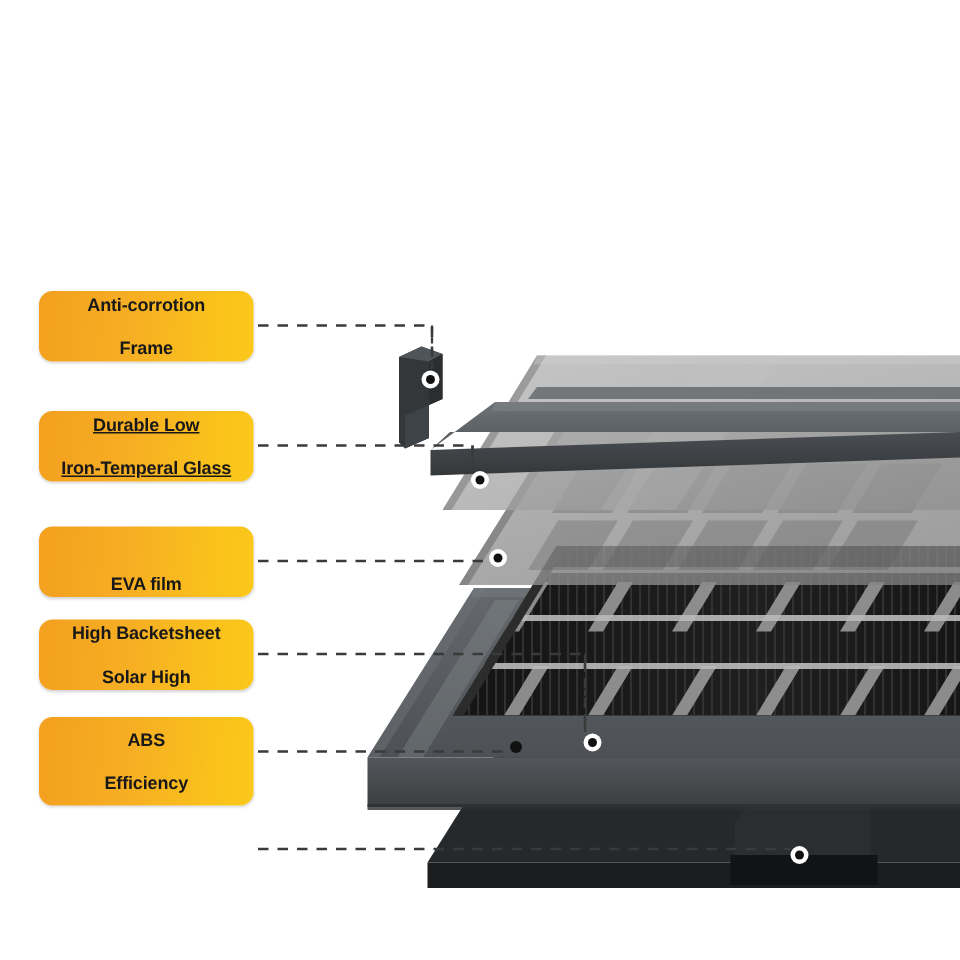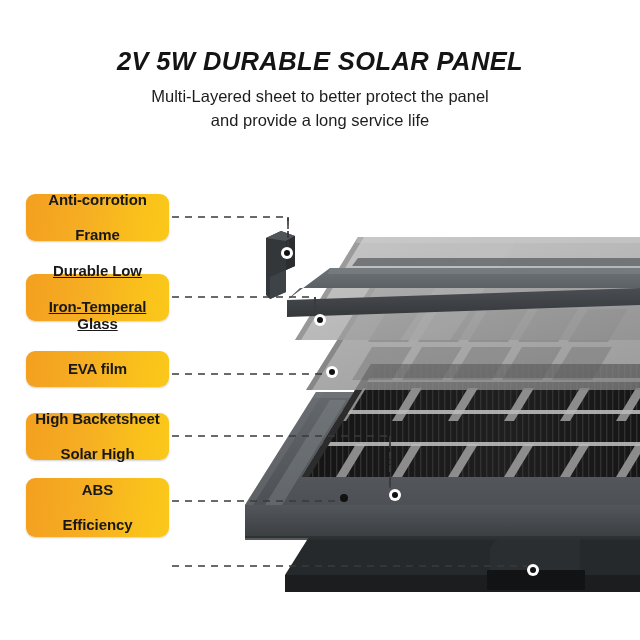--- a/index.html
+++ b/index.html
@@ -28,43 +28,38 @@
   
   .label-box{
     position:absolute;
     width:143px;
     border-radius:9px;
     background:linear-gradient(95deg,#f3a01f 0%,#f6ae23 42%,#fac21b 82%,#fbc81a 100%);
     box-shadow:0 1px 2px rgba(0,0,0,0.18);
     display:flex;align-items:center;justify-content:center;
     text-align:center;
     color:#181818;
-    font-size:15px;
+    font-size:12px;
     font-weight:bold;
     line-height:1.18;
     letter-spacing:-0.1px;
     box-sizing:border-box;
     padding:2px 6px;
   }
   .label-box span{display:block;}
 
   
   #leaders{position:absolute;left:0;top:0;width:640px;height:640px;pointer-events:none;}
   #panel{position:absolute;left:0;top:0;width:640px;height:640px;}
 </style>
 </head>
 <body>
 
 <div id="stage">
 
-  <div class="header">
-    <h1 class="title">2V 5W DURABLE SOLAR PANEL</h1>
-    <p class="subtitle">Multi-Layered sheet to better protect the panel</p>
-    <p class="subtitle" style="padding-top:1px;">and provide a long service life</p>
-  </div>
 
   <svg id="panel" viewBox="0 0 640 640">
     <defs>
       <linearGradient id="gFrameTop" x1="0" y1="0" x2="0" y2="1">
         <stop offset="0" stop-color="#6d7276"></stop>
           <stop offset="1" stop-color="#52575b"></stop>
       </linearGradient>
       <linearGradient id="gFrameFront" x1="0" y1="0" x2="0" y2="1">
         <stop offset="0" stop-color="#4a4e52"></stop>
           <stop offset="1" stop-color="#34383b"></stop>
@@ -311,21 +306,21 @@
     </span>
   </div>
 
   <div class="label-box" style="left:26px;top:274px;height:47px;text-decoration:underline;">
     <span>
       <span>Durable Low</span><br>
       <span>Iron-Temperal Glass</span>
     </span>
   </div>
 
-  <div class="label-box" style="left:26px;top:351px;height:36px;">
+  <div class="label-box" style="left:26px;top:351px;height:47px;align-items:flex-end;">
     <span>
       <span>EVA film</span>
     </span>
   </div>
 
   <div class="label-box" style="left:26px;top:413px;height:47px;">
     <span>
       <span>High Backetsheet</span><br>
       <span>Solar High</span>
     </span>

